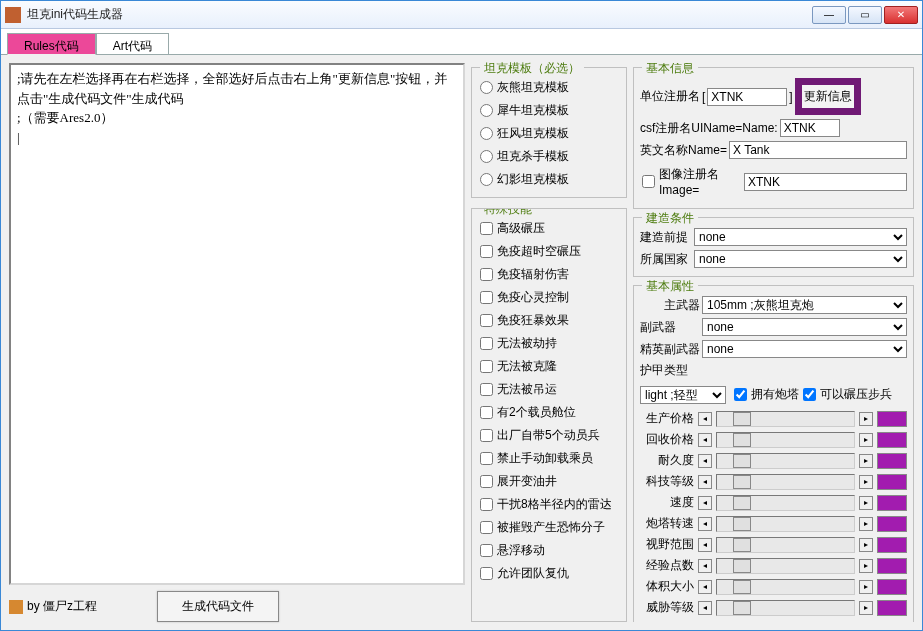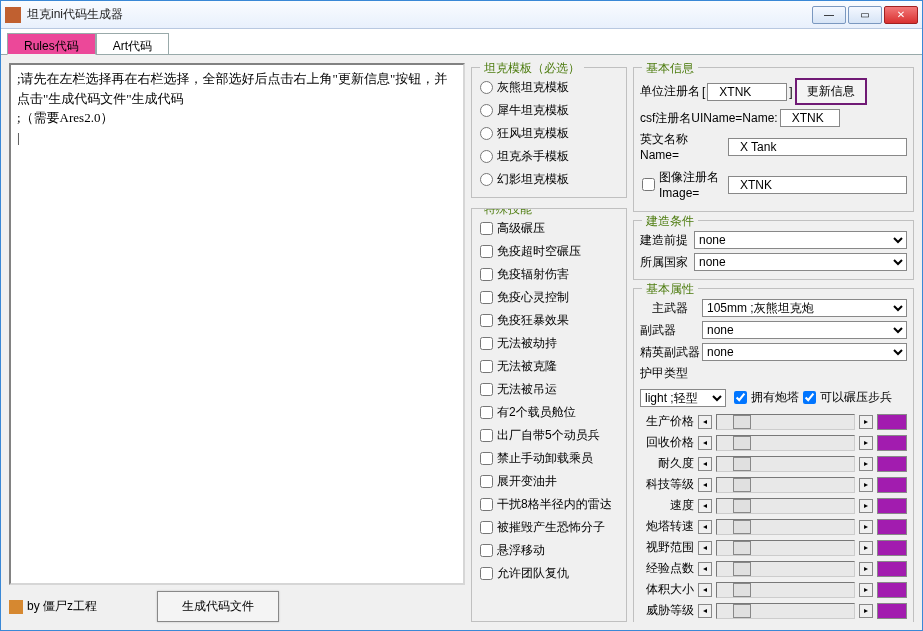--- a/index.html
+++ b/index.html
@@ -23,23 +23,23 @@
 .genbtn { padding: 6px 24px; border: 1px solid #888; background: #f4f4f4; cursor: pointer; box-shadow: 0 0 2px rgba(0,0,0,.2); }
 .mid { width: 156px; display: flex; flex-direction: column; gap: 6px; }
 .right { flex: 1; display: flex; flex-direction: column; gap: 4px; overflow-y: auto; }
 .group { border: 1px solid #c0c0c0; padding: 8px 6px 6px; position: relative; margin-top: 4px; }
 .group-title { position: absolute; top: -8px; left: 8px; background: #f0f0f0; padding: 0 4px; color: #4d7c0f; }
 .radio-row, .check-row { display: flex; align-items: center; gap: 4px; padding: 3px 2px; cursor: pointer; }
 .radio-row input, .check-row input { margin: 0; }
 .form-row { display: flex; align-items: center; gap: 2px; padding: 2px 0; }
 .form-label { min-width: 58px; text-align: right; color: #000; white-space: nowrap; }
 .form-label-wide { min-width: 120px; text-align: left; }
-.input { border: 1px solid #888; background: #fff; padding: 1px 11px; height: 18px; font-size: 12px; }
+.input { border: 1px solid #888; background: #fff; padding: 1px 3px; height: 18px; font-size: 12px; }
 .select { border: 1px solid #888; background: #fff; height: 18px; font-size: 12px; flex: 1; }
-.btn-update { padding: 3px 10px; border: 2px solid #701a75; background: #f4f4f4; cursor: pointer; }
+.btn-update { padding: 3px 2px; border: 7px solid #701a75; background: #f4f4f4; cursor: pointer; }
 .slider-row { display: flex; align-items: center; gap: 4px; padding: 2px 0; }
 .slider-label { min-width: 54px; text-align: right; }
 .slider-track { flex: 1; height: 16px; border: 1px inset #ccc; background: #e8e8e8; display: flex; align-items: center; position: relative; }
 .slider-arrow { width: 14px; height: 14px; border: 1px solid #888; background: #f0f0f0; display: flex; align-items: center; justify-content: center; cursor: pointer; font-size: 8px; }
 .slider-thumb { width: 18px; height: 14px; background: #e0e0e0; border: 1px solid #888; position: absolute; left: 16px; cursor: pointer; }
 .slider-val { width: 30px; border: 1px solid #888; background: #a21caf; height: 16px; text-align: right; padding: 0 14px; font-size: 11px; }
 .inline-checks { display: flex; margin-left: 4px; }
 .bracket { color: #000; }
 </style>
 </head>
@@ -207,21 +207,21 @@
         </div>
         <div class="form-row">
           <span class="form-label" style="min-width:52px;text-align:left">所属国家</span>
           <select class="select"><option>none</option></select>
         </div>
       </div>
 
       <div class="group" style="flex:1">
         <div class="group-title">基本属性</div>
         <div class="form-row">
-            <span class="form-label" style="min-width:60px;text-align:center">主武器</span>
+            <span class="form-label" style="min-width:60px;text-align:right">主武器</span>
             <select class="select"><option>105mm ;灰熊坦克炮</option></select>
           </div>
         <div class="form-row">
             <span class="form-label" style="min-width:60px;text-align:left">副武器</span>
             <select class="select"><option>none</option></select>
           </div>
         <div class="form-row">
             <span class="form-label" style="min-width:60px;text-align:left">精英副武器</span>
             <select class="select"><option>none</option></select>
           </div>

